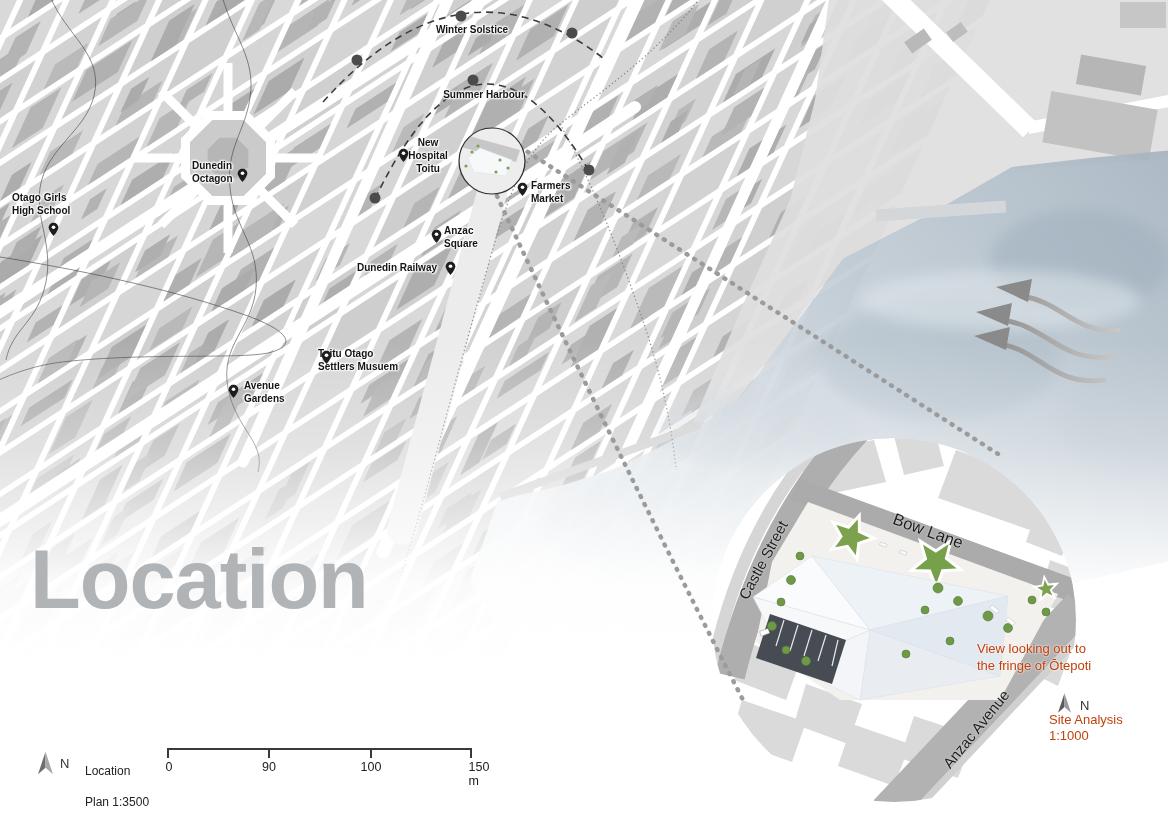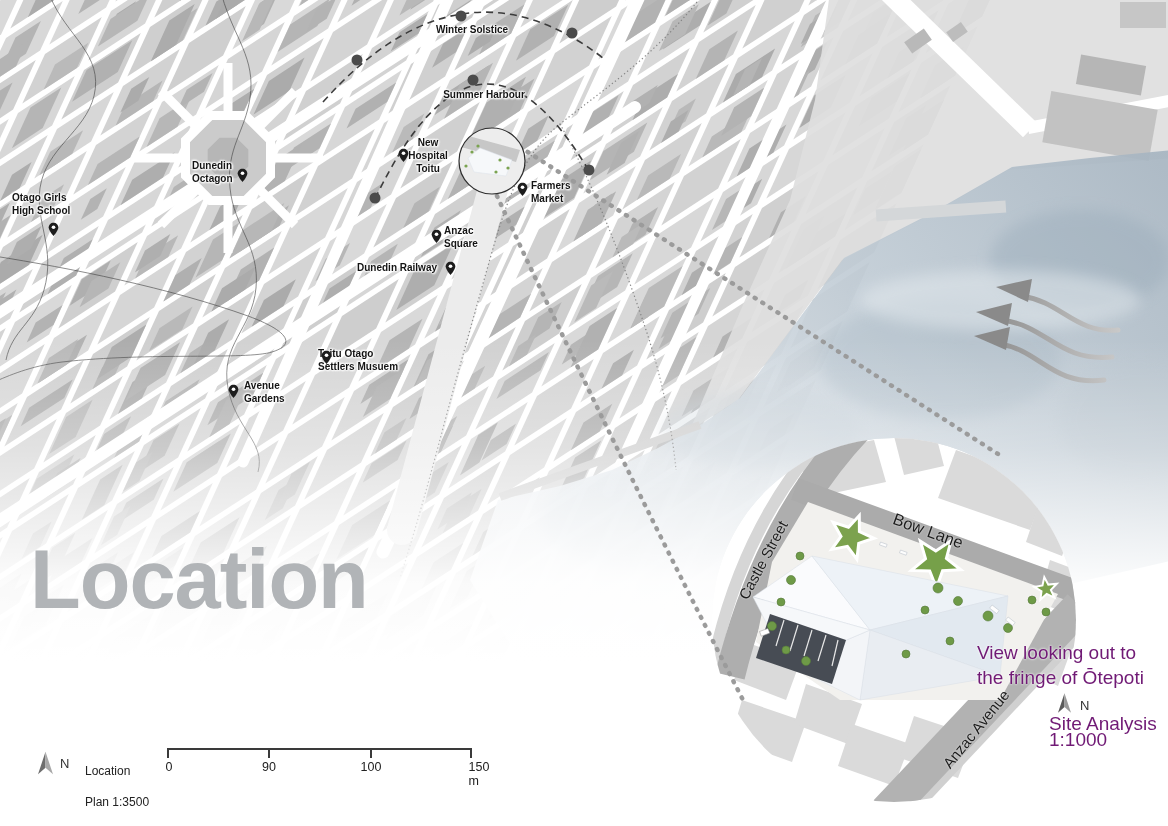--- a/index.html
+++ b/index.html
@@ -14,21 +14,21 @@
   .street-lbl{position:absolute;font-size:15px;color:#1c1c1c;white-space:nowrap;
        text-shadow:0 0 2px rgba(255,255,255,.8);}
   .title{position:absolute;left:30px;top:541px;font-size:83px;font-weight:bold;color:#b1b4b7;
        line-height:0.93;letter-spacing:-1px;}
   .legend-txt{position:absolute;font-size:12px;color:#222;line-height:1.3;white-space:pre-line;}
   .n-label{position:absolute;font-size:13px;color:#333;}
   #scalebar{position:absolute;left:167px;top:748px;width:305px;height:30px;}
   .sb-line{position:absolute;left:0;top:0;width:305px;height:2px;background:#3a3a3a;}
   .sb-tick{position:absolute;top:0;width:2px;height:10px;background:#3a3a3a;}
   .sb-num{position:absolute;top:12px;transform:translateX(-50%);font-size:12.5px;color:#222;}
-  .inset-note{position:absolute;font-size:19px;color:#701a75;line-height:1.3;white-space:pre-line;
+  .inset-note{position:absolute;font-size:13px;color:#c2410c;line-height:1.3;white-space:pre-line;
        text-shadow:0 0 2px rgba(255,255,255,.85),0 0 3px rgba(255,255,255,.7);}
 </style>
 </head>
 <body>
 
 <div id="poster">
 
 <svg id="mapsvg" width="1168" height="826" viewBox="0 0 1168 826">
   <defs>
     <linearGradient id="fadeGrad" x1="0" y1="340" x2="0" y2="826" gradientUnits="userSpaceOnUse">

